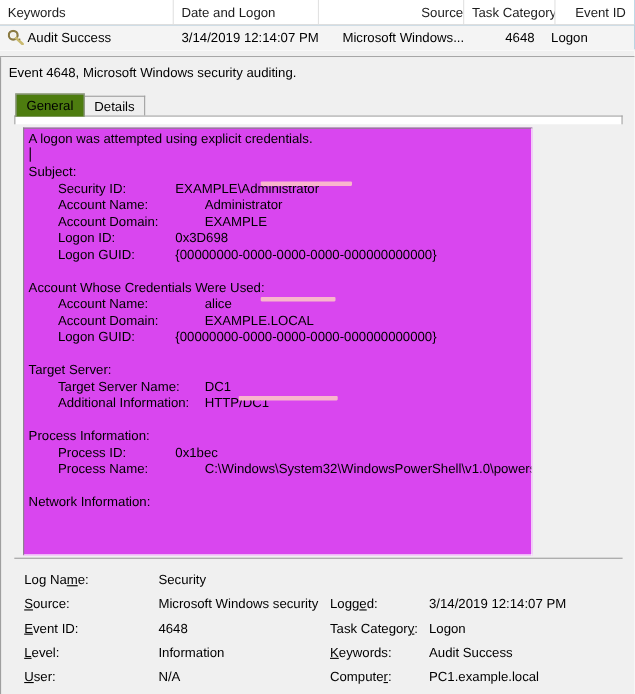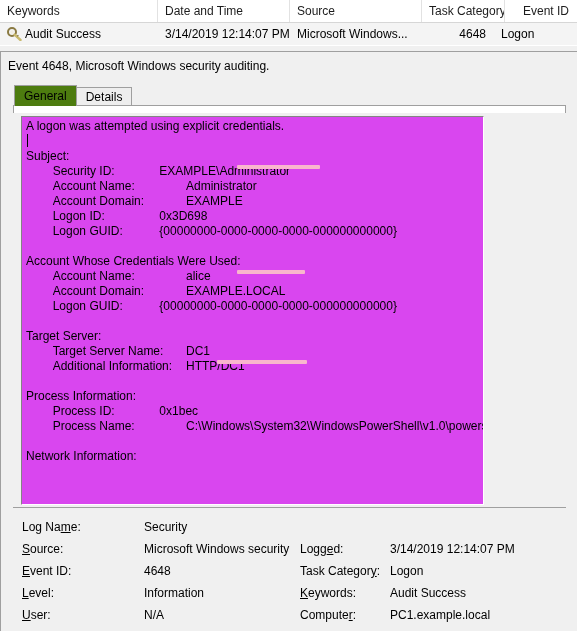--- a/index.html
+++ b/index.html
@@ -58,21 +58,21 @@
     padding-left: 7px;
     box-sizing: border-box;
     font-size: 12px;
     color: #000;
     white-space: nowrap;
     overflow: hidden;
   }
   #list-row .cell.num { text-align: right; padding-right: 8px; padding-left: 0; }
   .c-keywords { width: 158px; }
   .c-date     { width: 132px; }
-  .c-source   { width: 132px; }
+  .c-source   { width: 132px; text-align: right; }
   .c-eventid  { width: 72px;  }
   .c-task     { width: 83px;  }
 
   .key-icon { display: inline-block; width: 16px; height: 14px; vertical-align: -3px; margin-right: 2px; }
 
   
   #list-splitter {
     position: absolute;
     left: 0; top: 45px;
     width: 577px; height: 7px;
@@ -209,21 +209,21 @@
   .rcol-label { left: 287px; }
   .rcol-value { left: 377px; }
   .ul { text-decoration: underline; }
 </style>
 </head>
 <body>
 
 <div id="event-list">
   <div id="list-header">
     <div class="hcell c-keywords">Keywords</div>
-    <div class="hcell c-date">Date and Time</div>
+    <div class="hcell c-date">Date and Logon</div>
     <div class="hcell c-source">Source</div>
     <div class="hcell c-task">Task Category</div>
     <div class="hcell c-eventid num">Event ID</div>
   </div>
 
   <div id="list-row">
     <div class="cell c-keywords">
       <span class="key-icon">
         <svg width="16" height="14" viewBox="0 0 16 14">
           <circle cx="5" cy="5" r="4" fill="none" stroke="#8a7a42" stroke-width="2"></circle>

